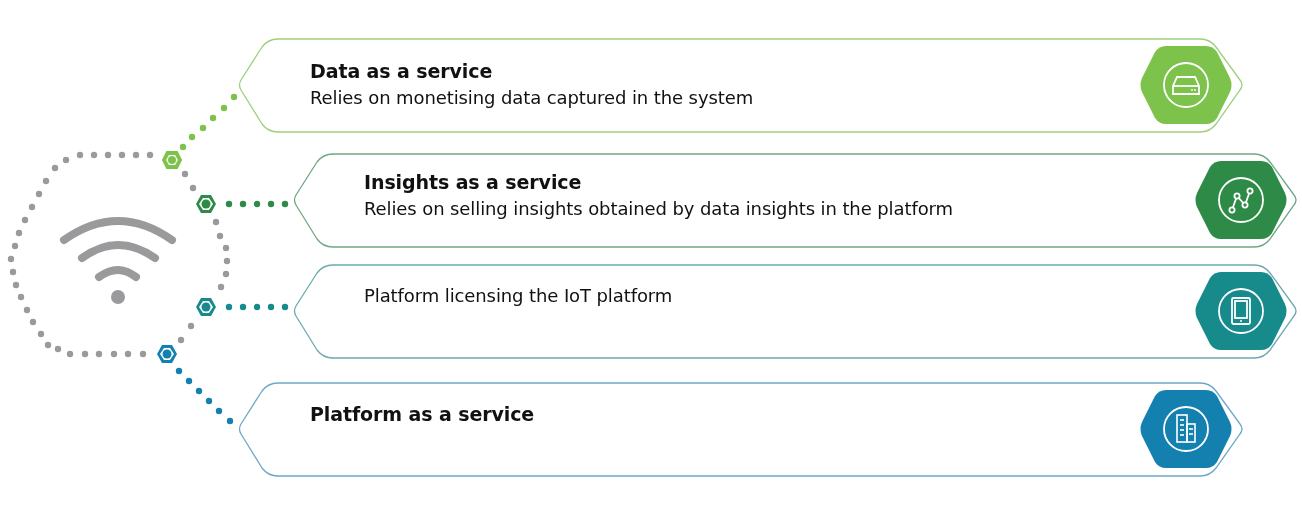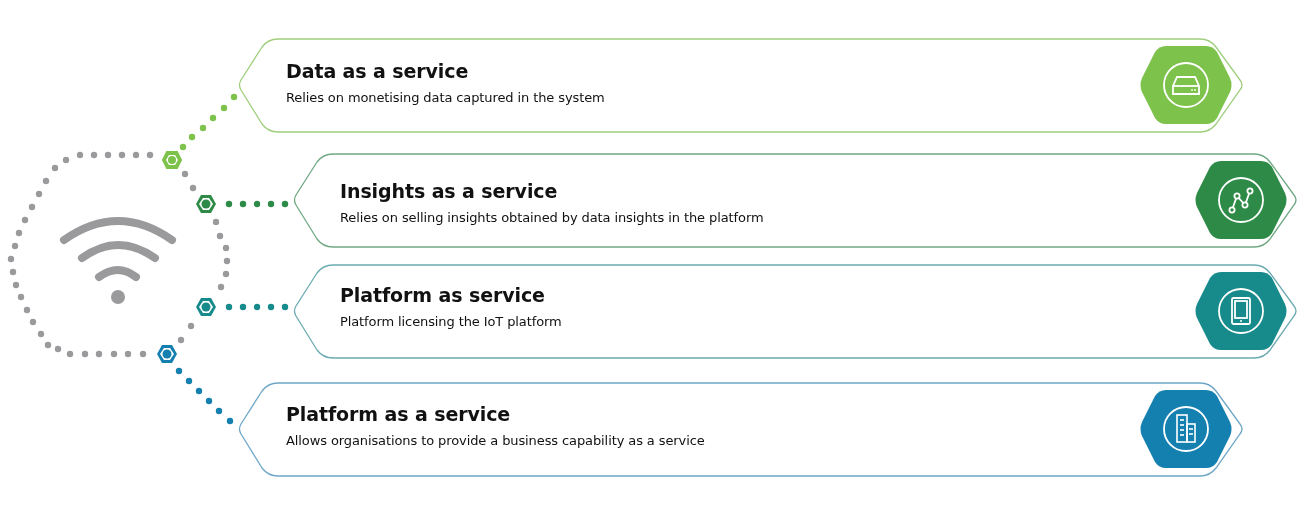--- a/index.html
+++ b/index.html
@@ -1,21 +1,21 @@
 <!DOCTYPE html>
 <html><head>
   <meta charset="utf-8">
   <style>
     html, body { margin: 0; padding: 0; background: #ffffff; }
     body { width: 1302px; height: 514px; position: relative; overflow: hidden;
            font-family: "DejaVu Sans", "Liberation Sans", sans-serif; }
     #diagram { position: absolute; left: 0; top: 0; }
-    .card-text { position: absolute; color: #111; white-space: nowrap; }
+    .card-text { position: absolute; color: #111; white-space: nowrap; margin-left: 24px; }
     .card-title { font-weight: bold; font-size: 19px; line-height: 26px; letter-spacing: -0.1px; }
-    .card-desc { font-size: 13px; line-height: 28px; letter-spacing: -0.1px; }
+    .card-desc { font-size: 18px; line-height: 28px; letter-spacing: -0.1px; }
   </style>
 </head>
 <body>
 
 <svg id="diagram" width="1302" height="514" viewBox="0 0 1302 514">
 
   <g fill="#9a9a9c">
 
     <circle cx="80" cy="155" r="3.2"></circle>
       <circle cx="94" cy="155" r="3.2"></circle>
@@ -174,26 +174,24 @@
         <line x1="1189" y1="434" x2="1193" y2="434"></line>
     </g>
   </g>
 </svg>
 
 <div class="card-text" style="left:286px; top:58px;">
   <div class="card-title">Data as a service</div>
   <div class="card-desc">Relies on monetising data captured in the system</div>
 </div>
 
-<div class="card-text" style="left:340px; top:178px;">
+<div class="card-text" style="left:340px; top:169px;">
   <div class="card-title">Insights as a service</div>
   <div class="card-desc">Relies on selling insights obtained by data insights in the platform</div>
 </div>
 
 <div class="card-text" style="left:340px; top:282px;">
-  <div class="card-title">Platform as service</div>
   <div class="card-desc">Platform licensing the IoT platform</div>
 </div>
 
 <div class="card-text" style="left:286px; top:401px;">
   <div class="card-title">Platform as a service</div>
-  <div class="card-desc">Allows organisations to provide a business capability as a service</div>
 </div>
 
 </body></html>

